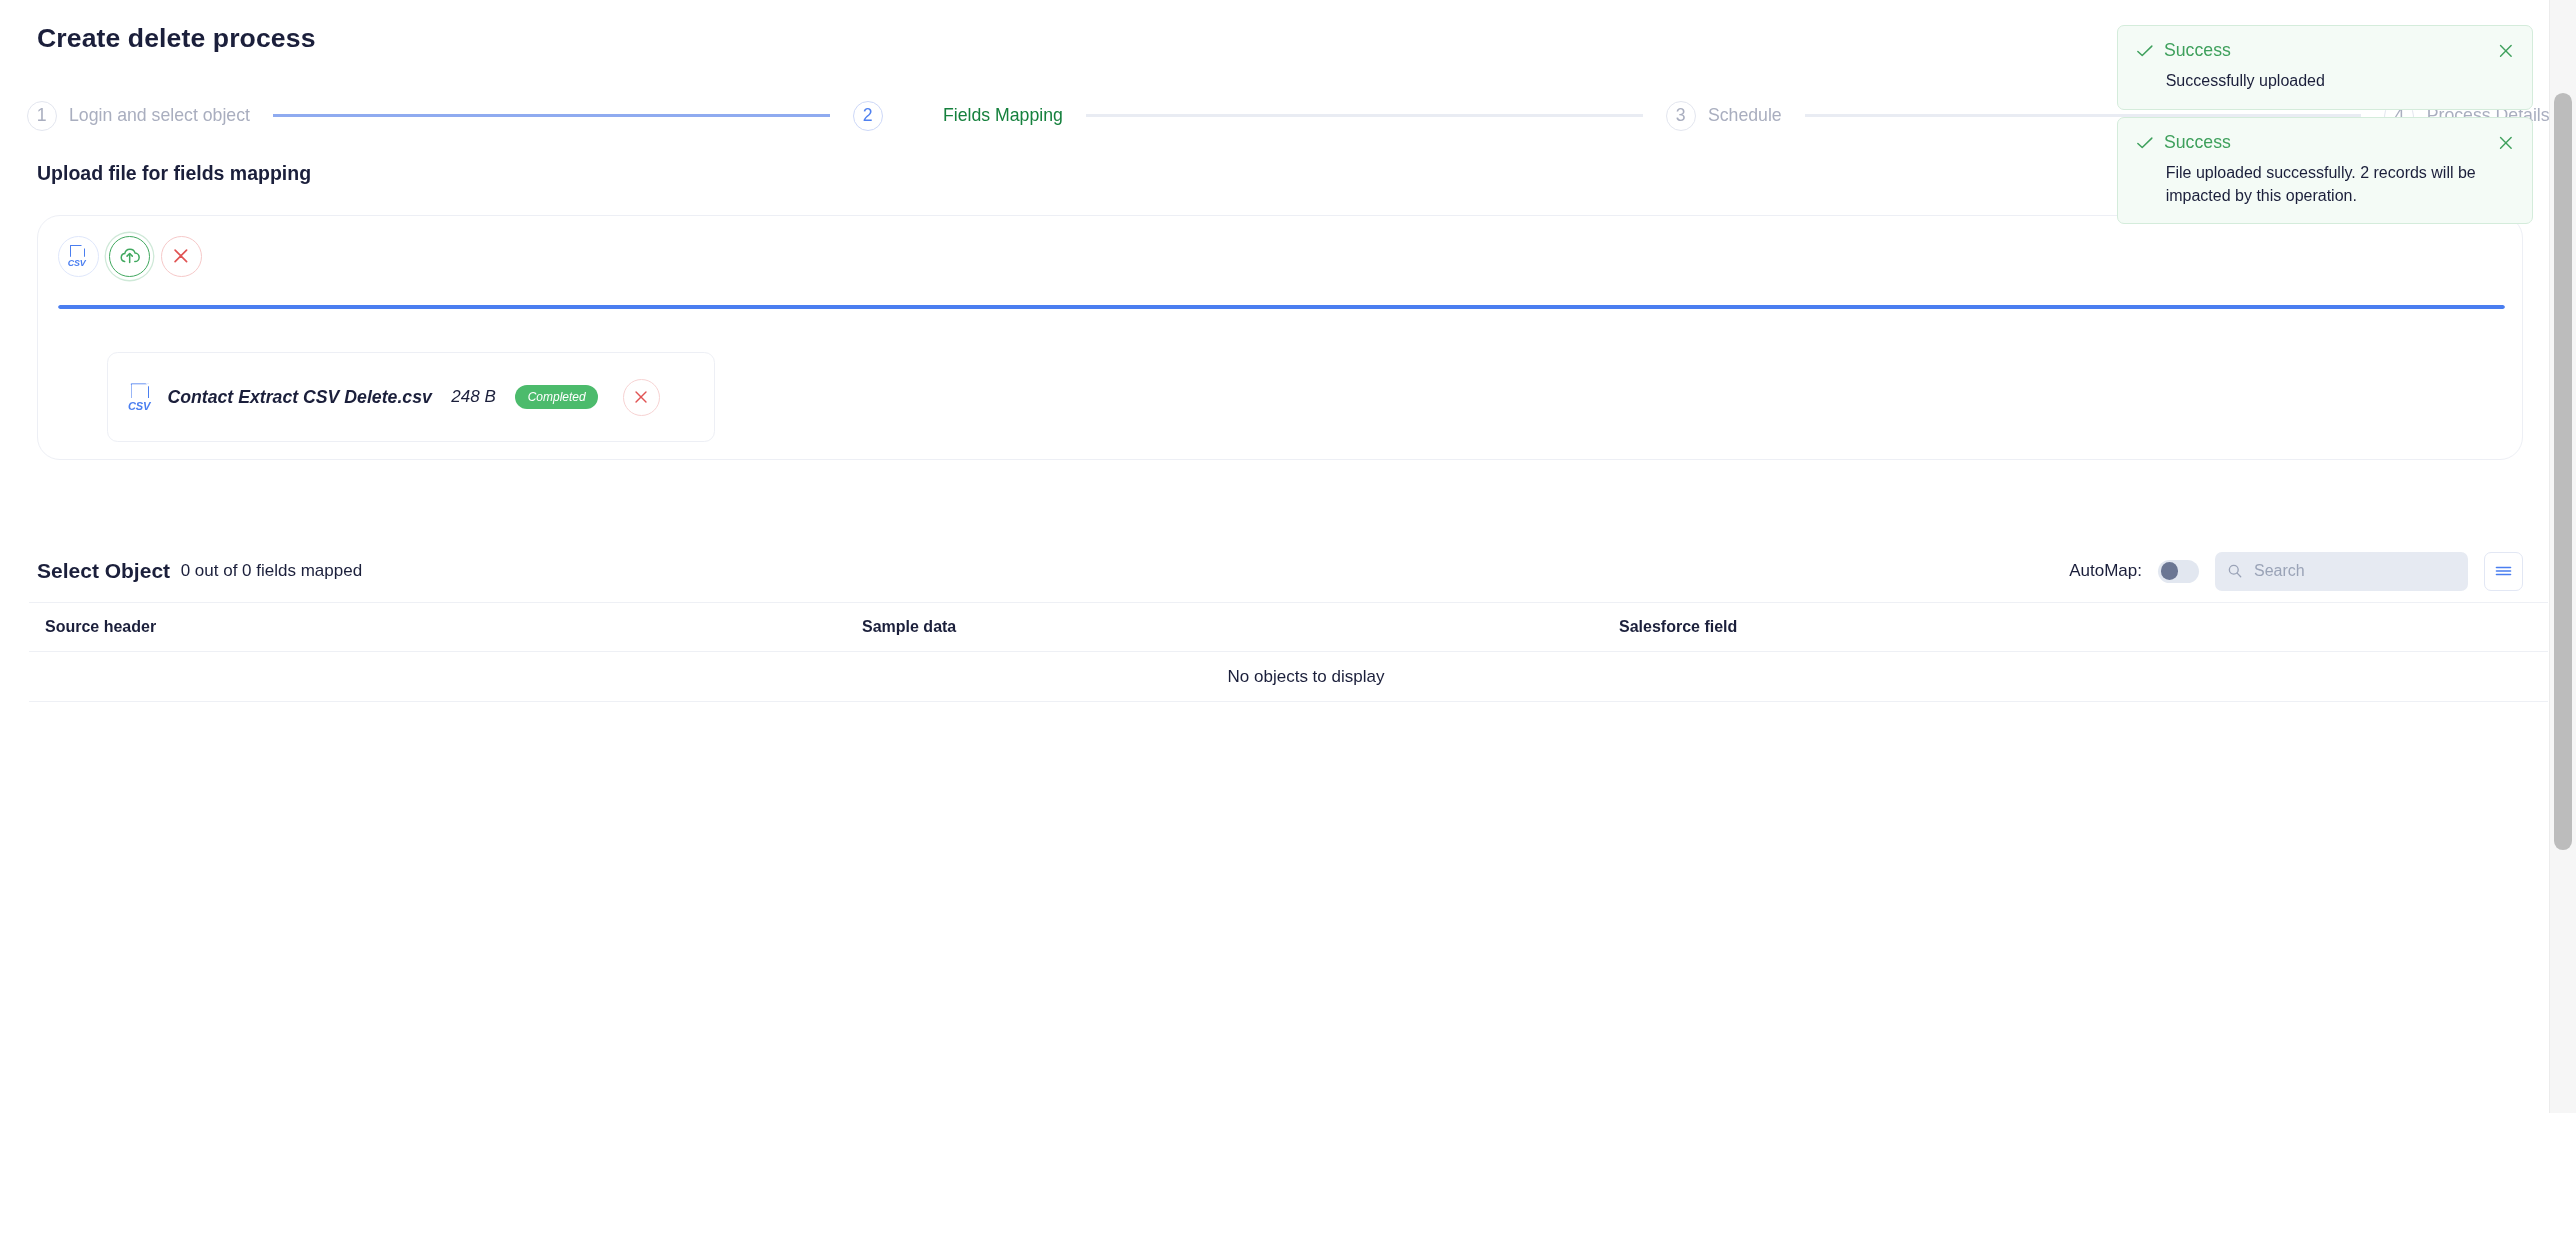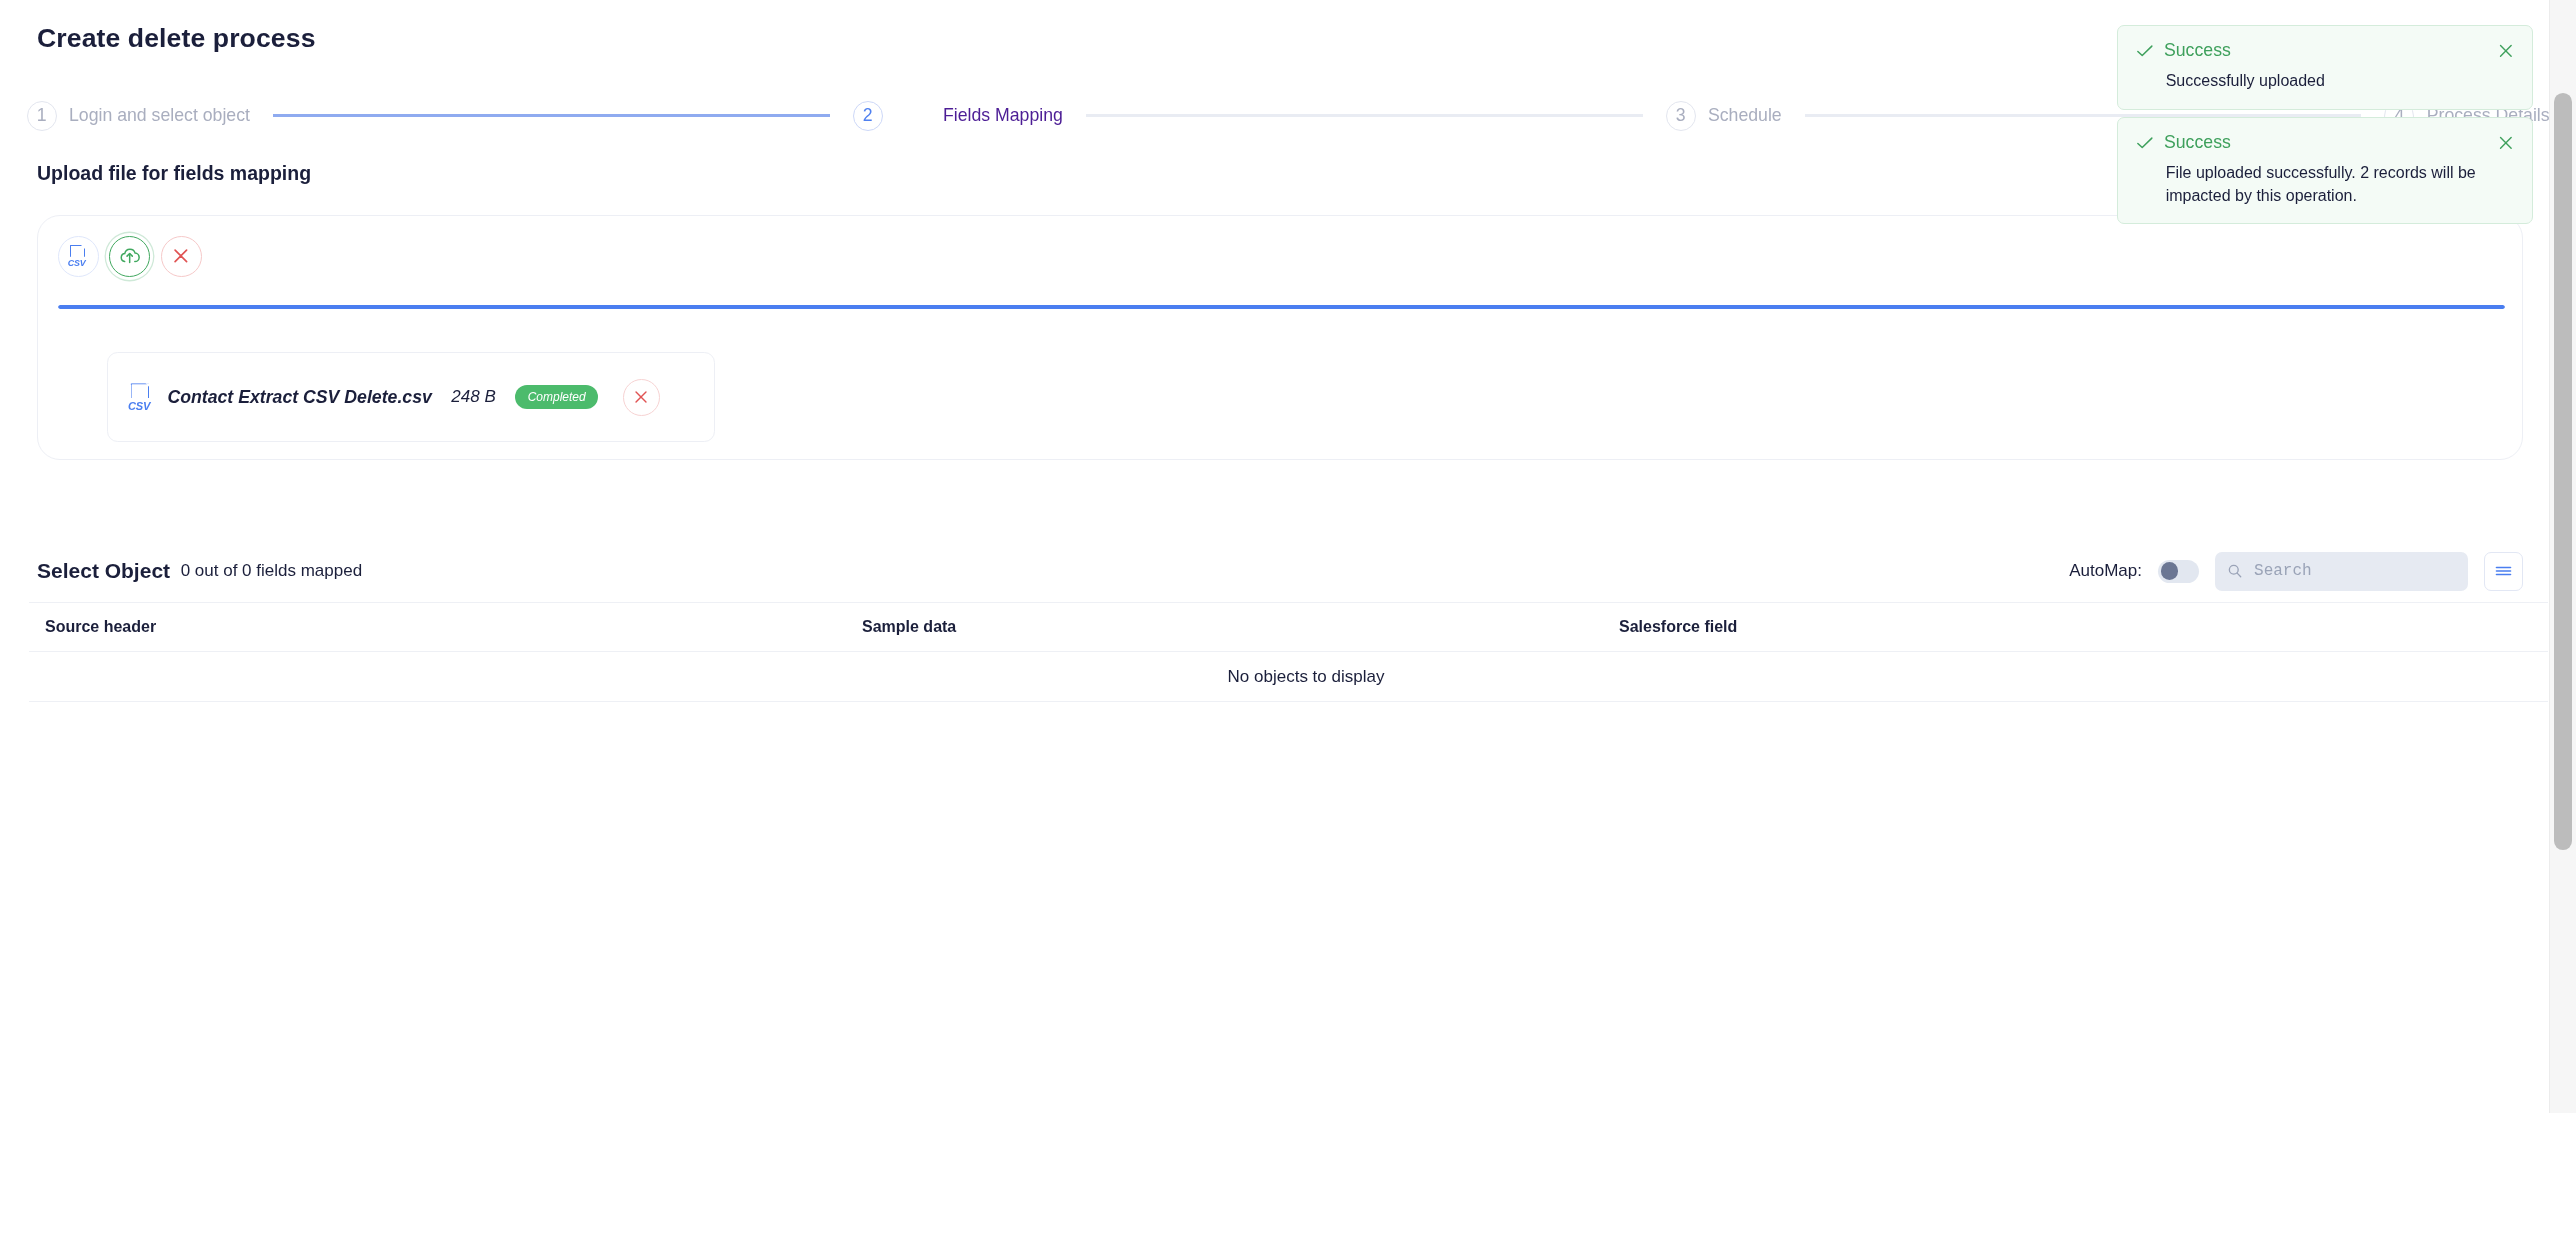--- a/index.html
+++ b/index.html
@@ -60,21 +60,21 @@
   }
   .step.active .step-circle {
     border-color: #cdd8f8;
     color: #4f80f0;
   }
   .step-label {
     font-size: 17.7px;
     color: #a9aebf;
   }
   .step.active .step-label {
-    color: #4c1d95;
+    color: #15803d;
     margin-left: 48px;
   }
   .step-line {
     flex: 1 1 auto;
     height: 2.7px;
     background: #e9ecf3;
     margin: 0 23px;
     min-width: 35px;
   }
   .step-line.done {
@@ -260,21 +260,21 @@
     gap: 8.9px;
     padding: 0 12.4px;
   }
   .search-box input {
     border: none;
     outline: none;
     background: transparent;
     font-size: 16px;
     color: #55607a;
     width: 100%;
-    font-family: Liberation Mono, monospace;
+    font-family: Liberation Sans, sans-serif;
   }
   .search-box input::placeholder { color: #9aa3b7; }
   .list-btn {
     width: 39px; height: 39px;
     border: 0.9px solid #e2e7f4;
     border-radius: 7px;
     background: #fff;
     display: flex; align-items: center; justify-content: center;
     cursor: pointer;
     flex-direction: column;

